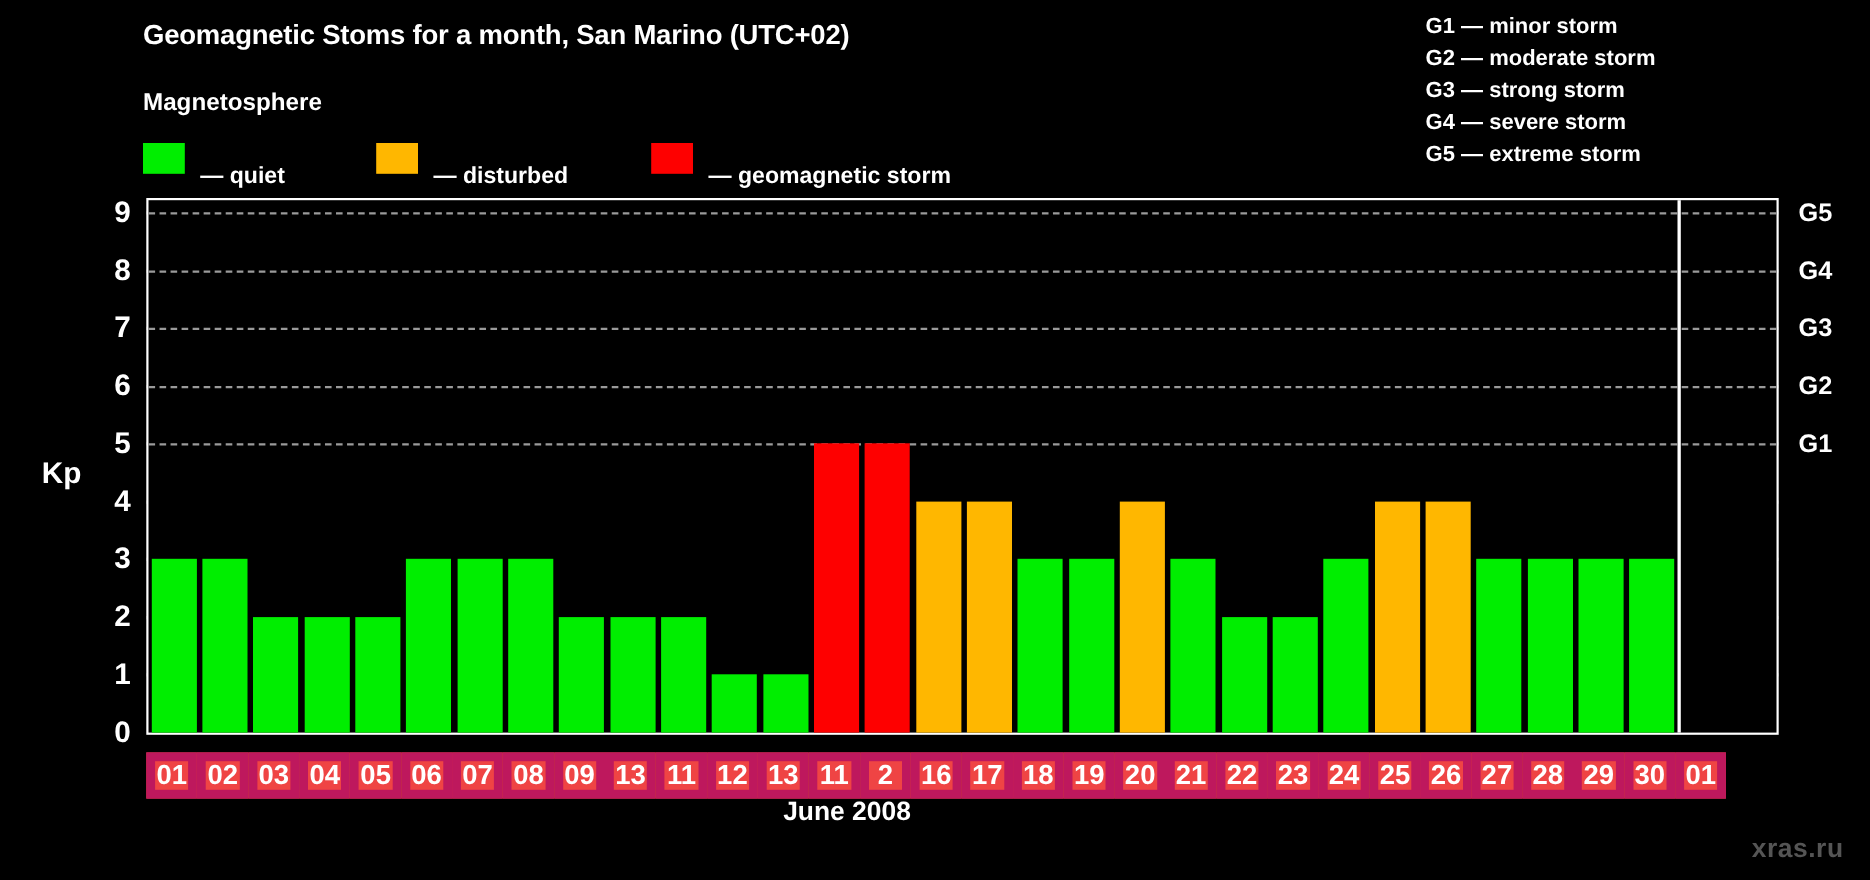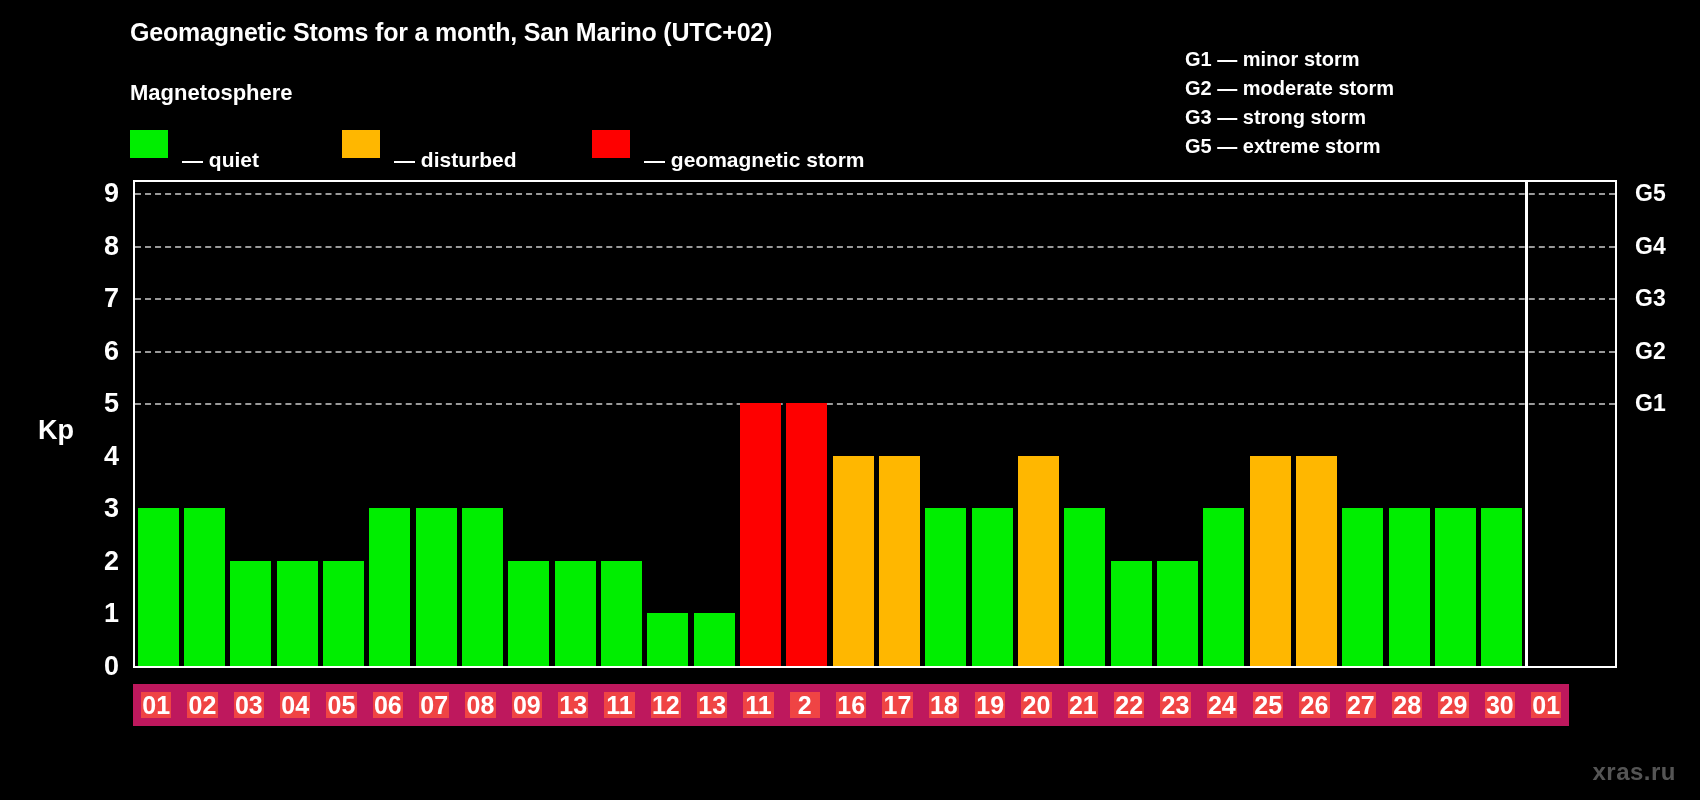--- a/index.html
+++ b/index.html
@@ -16,21 +16,21 @@
     font-size:22px;font-weight:bold;color:#fff;white-space:nowrap;
   }
 
   
   .legend{position:absolute;left:130px;top:130px;height:28px;}
   .lg-item{position:absolute;top:0;height:28px;display:flex;align-items:center;white-space:nowrap;}
   .lg-swatch{width:38px;height:28px;display:inline-block;}
   .lg-text{font-size:21px;font-weight:bold;color:#fff;margin-left:14px;margin-top:32px;}
 
   
-  .gscale{position:absolute;left:1185px;top:10px;margin-top:35px;}
+  .gscale{position:absolute;left:1296px;top:10px;}
   .gscale-row{font-size:20px;font-weight:bold;color:#fff;white-space:nowrap;line-height:1.45;}
 
   
   .plot-frame{
     position:absolute;left:133px;top:180px;width:1484px;height:488px;
     border:2px solid #fff;box-sizing:border-box;background:#000;
   }
   .plot-inner{position:absolute;left:0;top:0;right:0;bottom:0;}
   .sep-line{position:absolute;top:0;bottom:0;width:3px;background:#fff;}
   .gridline{position:absolute;left:0;right:0;height:0;border-top:2px dashed #9a9a9a;}
@@ -92,20 +92,21 @@
       <div class="lg-item" style="left: 462px;">
         <span class="lg-swatch" style="background: rgb(254, 0, 0);"></span>
         <span class="lg-text">— geomagnetic storm</span>
       </div>
     </div>
 
   <div class="gscale" id="gscale">
       <div class="gscale-row">G1 — minor storm</div>
       <div class="gscale-row">G2 — moderate storm</div>
       <div class="gscale-row">G3 — strong storm</div>
+      <div class="gscale-row">G4 — severe storm</div>
       <div class="gscale-row">G5 — extreme storm</div>
     </div>
 
   <div class="axis-name">Kp</div>
 
   <div id="ylabels">
       <div class="ylabel" style="top: 193px; left: 73px; width: 46px;">9</div>
       <div class="ylabel" style="top: 245.556px; left: 73px; width: 46px;">8</div>
       <div class="ylabel" style="top: 298.111px; left: 73px; width: 46px;">7</div>
       <div class="ylabel" style="top: 350.667px; left: 73px; width: 46px;">6</div>
@@ -218,15 +219,16 @@
       <div class="daybox" style="left: 1065.67px; width: 46.3333px;">24</div>
       <div class="daybox" style="left: 1112px; width: 46.3333px;">25</div>
       <div class="daybox" style="left: 1158.33px; width: 46.3333px;">26</div>
       <div class="daybox" style="left: 1204.67px; width: 46.3333px;">27</div>
       <div class="daybox" style="left: 1251px; width: 46.3333px;">28</div>
       <div class="daybox" style="left: 1297.33px; width: 46.3333px;">29</div>
       <div class="daybox" style="left: 1343.67px; width: 46.3333px;">30</div>
       <div class="daybox" style="left: 1390px; width: 46.3333px;">01</div>
     </div>
 
+  <div class="caption"><span>June 2008</span></div>
 
   <div class="watermark">xras.ru</div>
 </div>
 
 </body></html>

